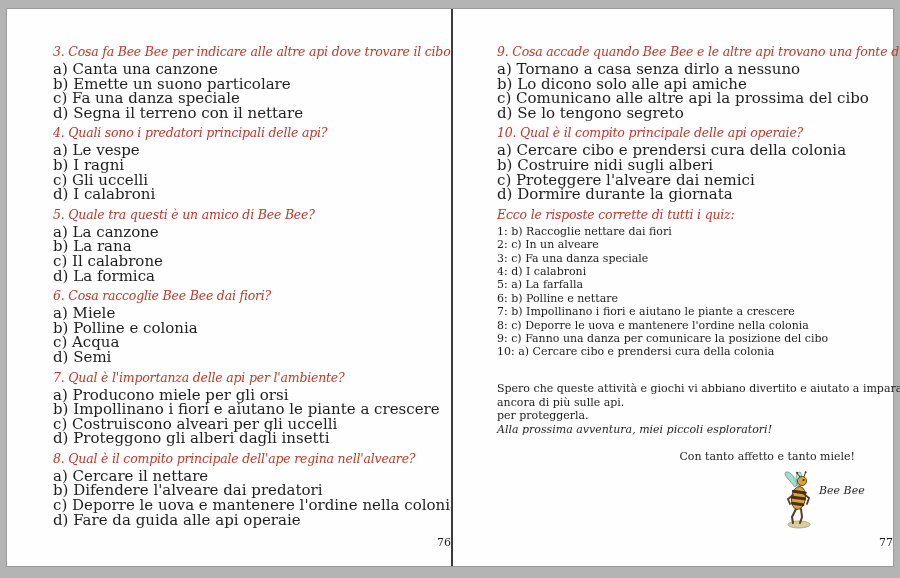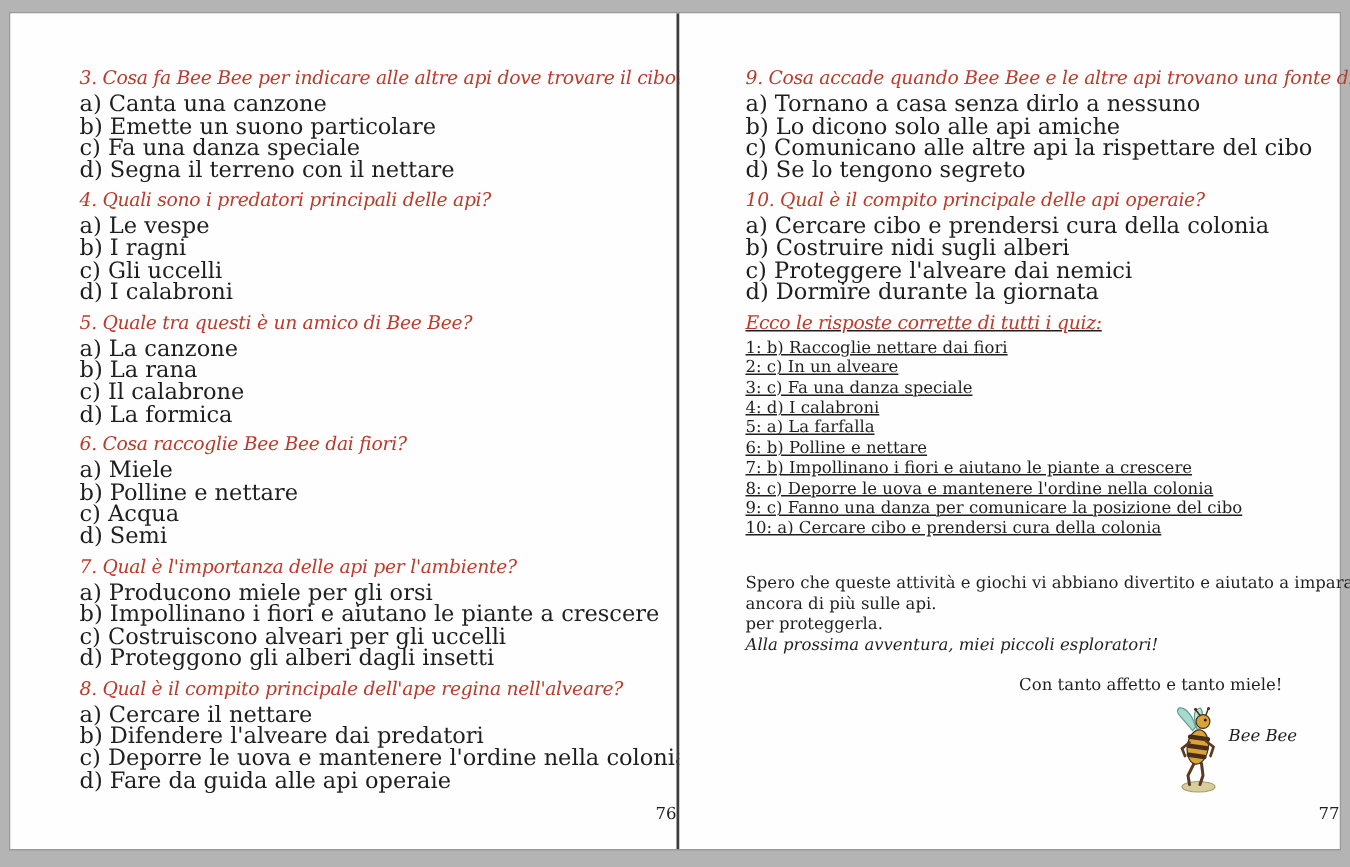--- a/index.html
+++ b/index.html
@@ -17,21 +17,21 @@
   .divider{position:absolute;top:0;bottom:0;left:444px;width:2px;background:#3c3c3c;}
   .content{position:absolute;top:35px;}
   .content-left{left:46px;width:392px;}
   .content-right{left:44px;width:358px;}
   .qblock{margin-bottom:5px;}
   .qtitle{
     font-style:italic;color:#bb3a2a;font-size:12.5px;line-height:16px;
     margin-bottom:2px;white-space:nowrap;letter-spacing:-0.2px;
   }
   .opt{font-size:15px;line-height:14.6px;white-space:nowrap;}
-  .ablock{margin-top:3px;text-decoration:underline;}
+  .ablock{margin-top:3px;}
   .ans{font-size:11px;line-height:13.4px;white-space:nowrap;}
   .closing{margin-top:23px;}
   .cline{font-size:11px;line-height:13.8px;white-space:nowrap;}
   .cline.italic{font-style:italic;}
   .farewell{margin-top:13px;font-size:11px;text-align:right;white-space:nowrap;}
   .bee-wrap{position:absolute;left:328px;top:462px;width:36px;height:58px;}
   .signature{position:absolute;left:366px;top:475px;font-style:italic;font-size:11px;white-space:nowrap;}
   .pagenum{position:absolute;bottom:17px;left:0;width:100%;text-align:right;font-size:11px;}
 </style>
 </head>
@@ -63,21 +63,21 @@
           <div class="qtitle">5. Quale tra questi è un amico di Bee Bee?</div>
           <div class="opt">a) La canzone</div>
           <div class="opt">b) La rana</div>
           <div class="opt">c) Il calabrone</div>
           <div class="opt">d) La formica</div>
         </section>
 
         <section class="qblock">
           <div class="qtitle">6. Cosa raccoglie Bee Bee dai fiori?</div>
           <div class="opt">a) Miele</div>
-          <div class="opt">b) Polline e nettare</div>
+          <div class="opt">b) Polline e colonia</div>
           <div class="opt">c) Acqua</div>
           <div class="opt">d) Semi</div>
         </section>
 
         <section class="qblock">
           <div class="qtitle">7. Qual è l'importanza delle api per l'ambiente?</div>
           <div class="opt">a) Producono miele per gli orsi</div>
           <div class="opt">b) Impollinano i fiori e aiutano le piante a crescere</div>
           <div class="opt">c) Costruiscono alveari per gli uccelli</div>
           <div class="opt">d) Proteggono gli alberi dagli insetti</div>
@@ -97,21 +97,21 @@
 
     <div class="divider"></div>
 
     <div class="page page-right">
       <div class="content content-right">
 
         <section class="qblock">
           <div class="qtitle">9. Cosa accade quando Bee Bee e le altre api trovano una fonte di cibo?</div>
           <div class="opt">a) Tornano a casa senza dirlo a nessuno</div>
           <div class="opt">b) Lo dicono solo alle api amiche</div>
-          <div class="opt">c) Comunicano alle altre api la rispettare del cibo</div>
+          <div class="opt">c) Comunicano alle altre api la prossima del cibo</div>
           <div class="opt">d) Se lo tengono segreto</div>
         </section>
 
         <section class="qblock">
           <div class="qtitle">10. Qual è il compito principale delle api operaie?</div>
           <div class="opt">a) Cercare cibo e prendersi cura della colonia</div>
           <div class="opt">b) Costruire nidi sugli alberi</div>
           <div class="opt">c) Proteggere l'alveare dai nemici</div>
           <div class="opt">d) Dormire durante la giornata</div>
         </section>

